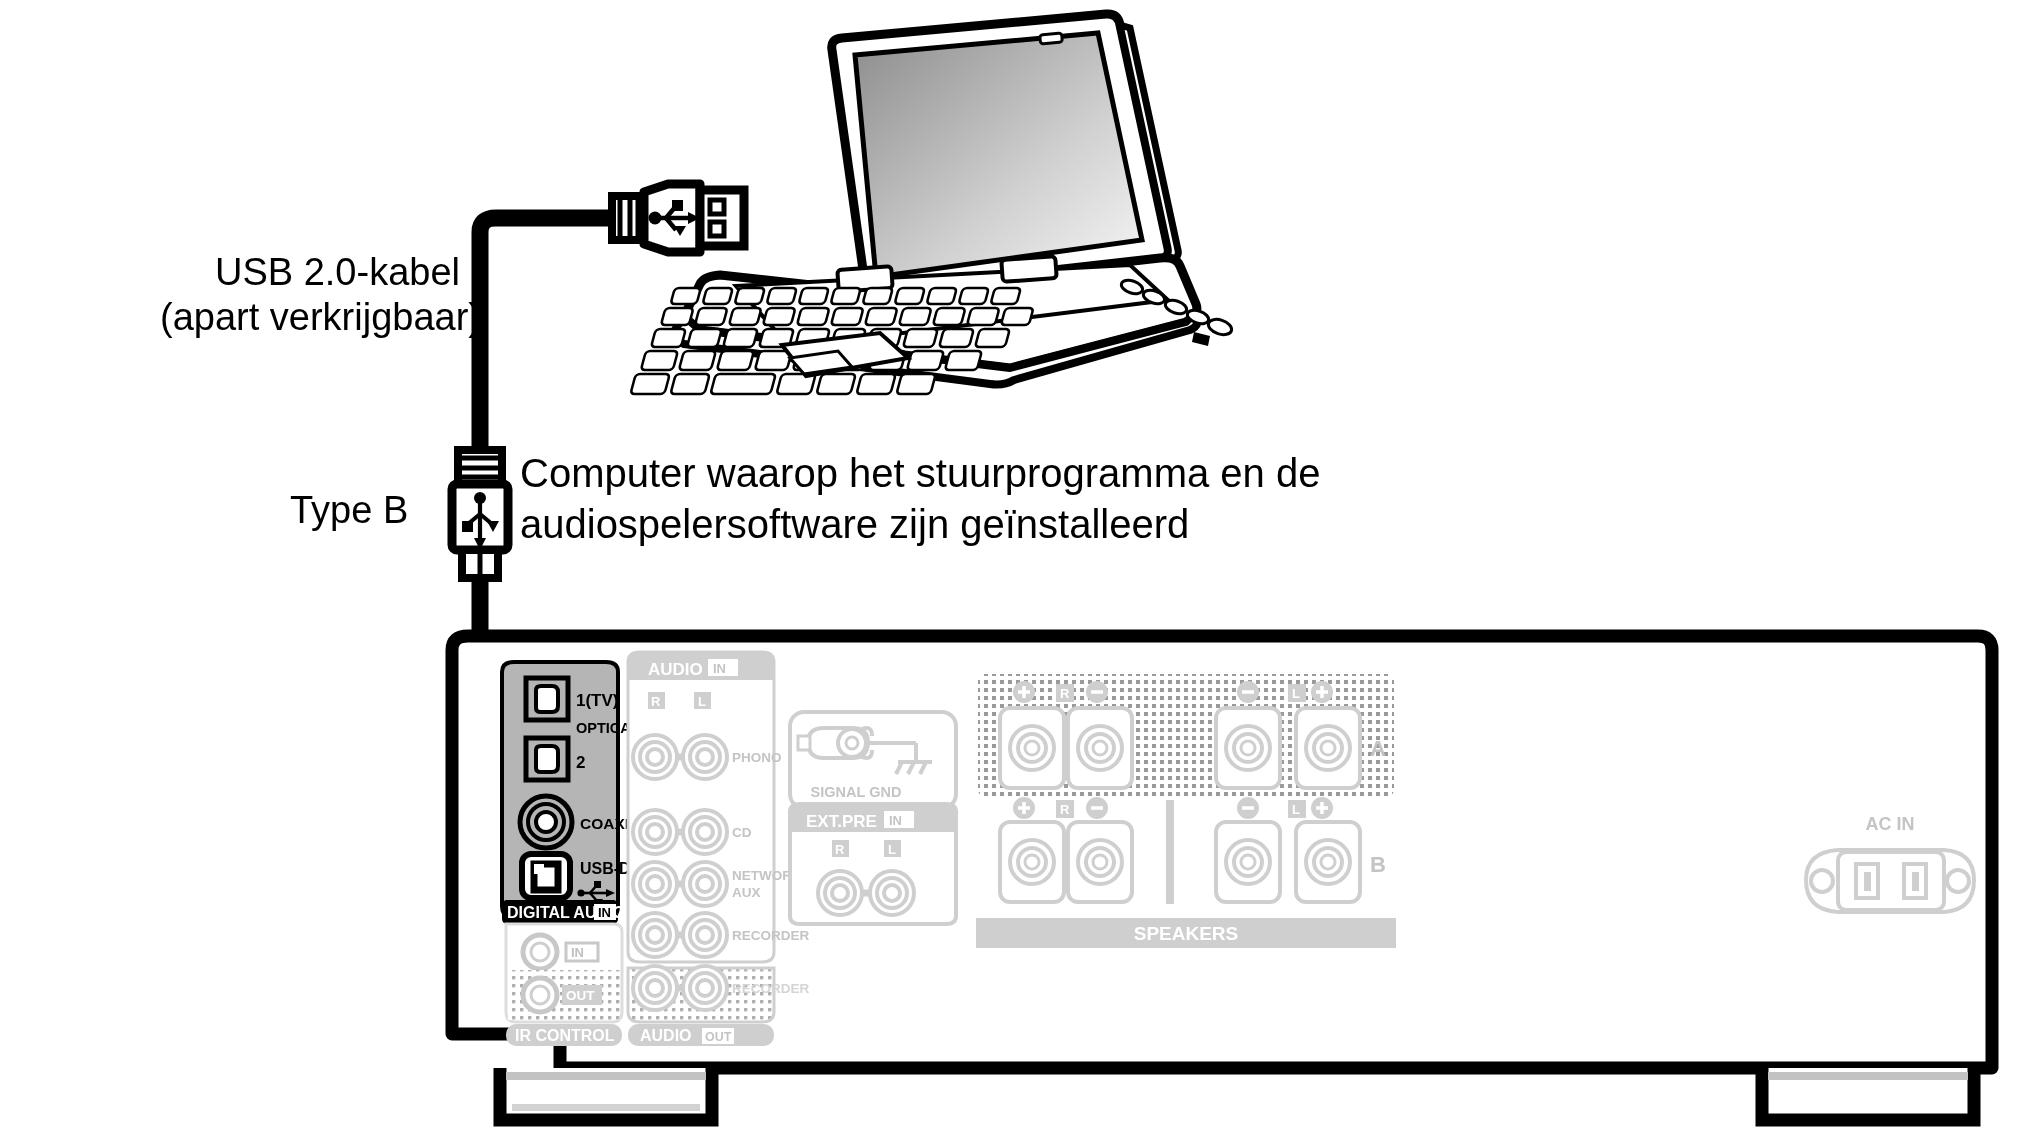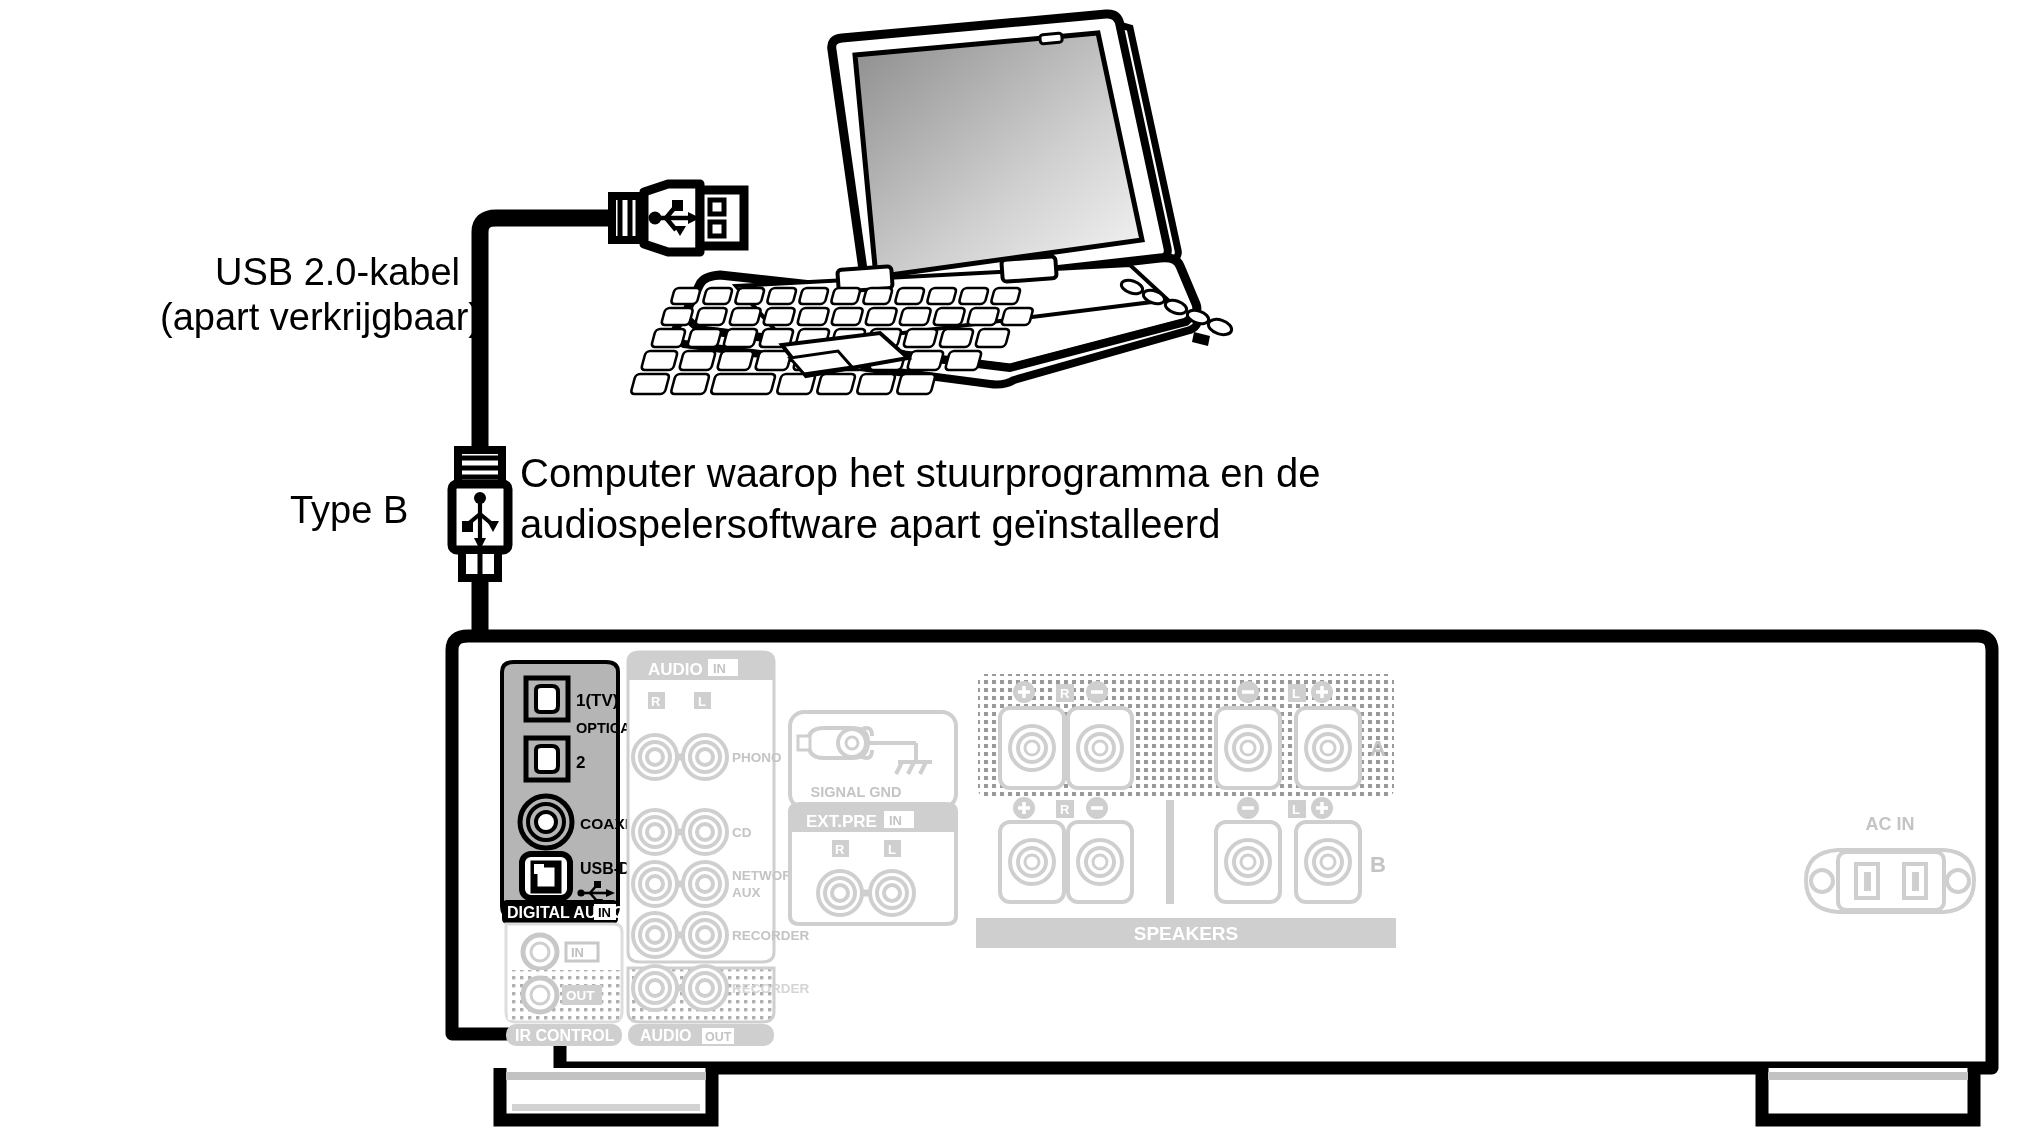--- a/index.html
+++ b/index.html
@@ -15,21 +15,21 @@
 </style>
 </head>
 <body>
 
 <div id="stage">
 
   <div class="lbl" id="cable-label">USB 2.0-kabel
 (apart verkrijgbaar)</div>
   <div class="lbl" id="typeb-label">Type B</div>
   <div class="lbl" id="computer-label">Computer waarop het stuurprogramma en de
-audiospelersoftware apart geïnstalleerd</div>
+audiospelersoftware zijn geïnstalleerd</div>
 
   <svg width="2036" height="1134" viewBox="0 0 2036 1134">
     <defs>
       <linearGradient id="screenGrad" x1="0" y1="0" x2="1" y2="1">
         <stop offset="0%" stop-color="#8c8c8c"></stop>
         <stop offset="60%" stop-color="#d0d0d0"></stop>
         <stop offset="100%" stop-color="#f6f6f6"></stop>
       </linearGradient>
       <pattern id="dots" width="8" height="8" patternUnits="userSpaceOnUse">
         <rect width="8" height="8" fill="#ffffff"></rect>

